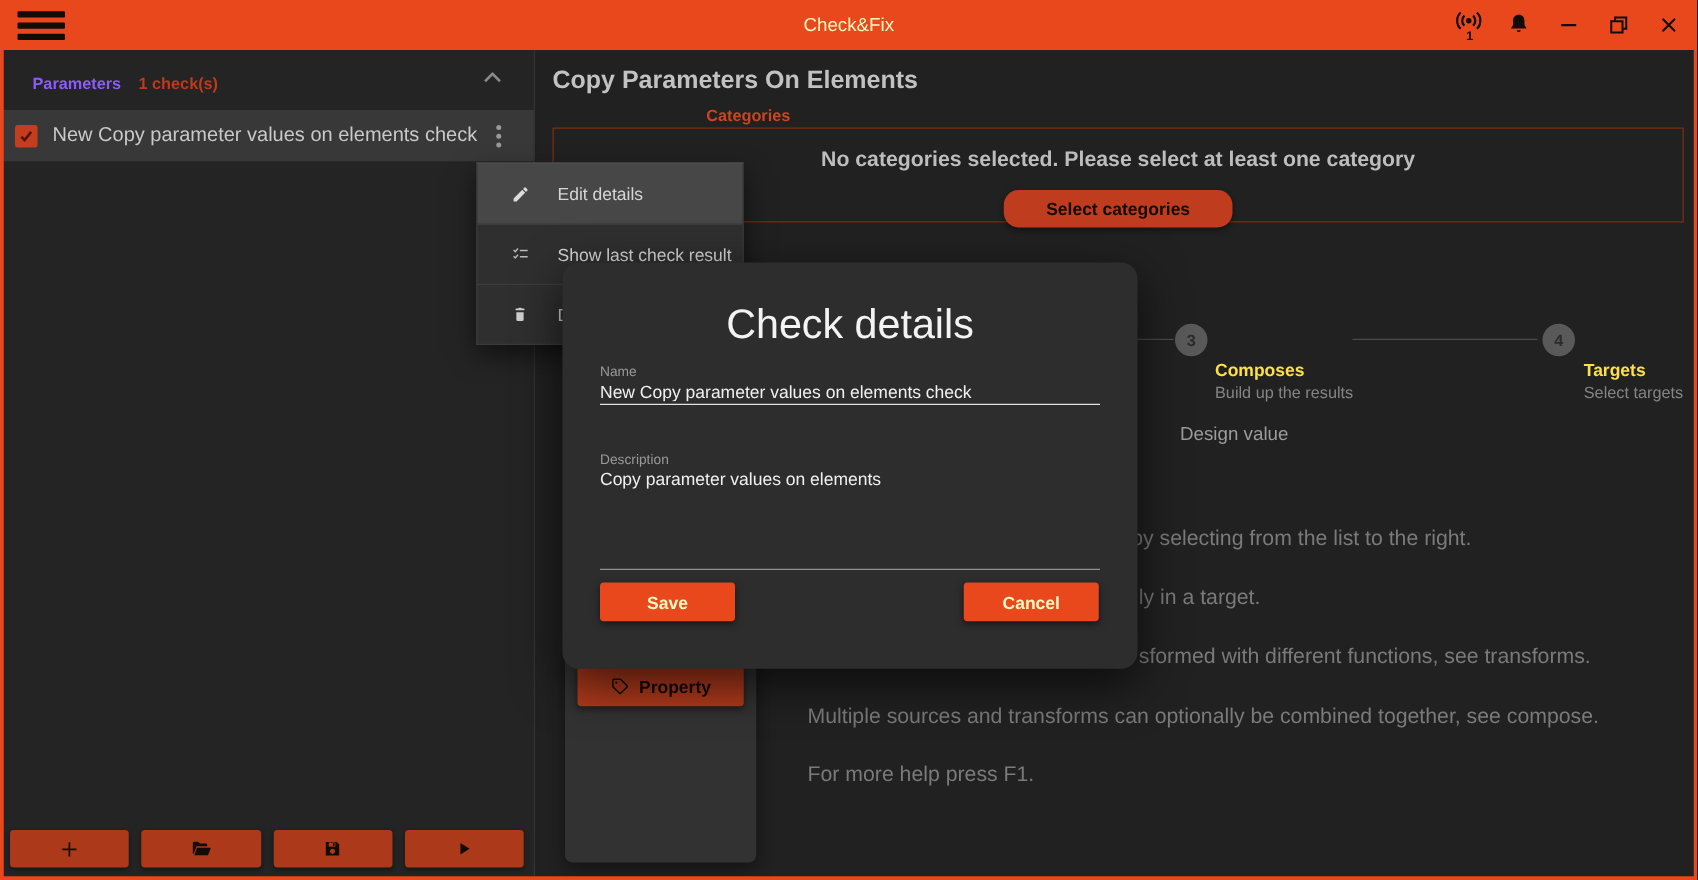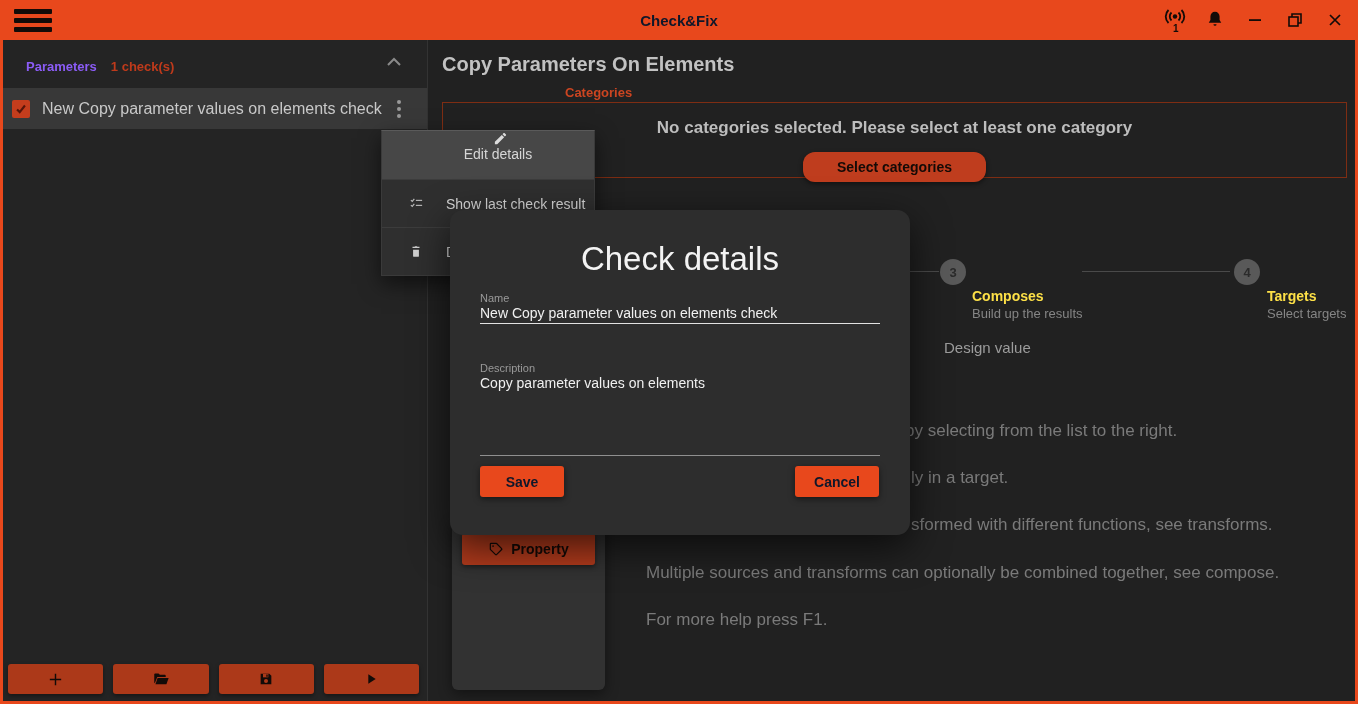--- a/index.html
+++ b/index.html
@@ -10,21 +10,21 @@
   .edge { position:absolute; background:#E8481C; z-index:10; }
   .edge-left { left:0; top:40px; width:3px; bottom:0; }
   .edge-right { right:0; top:40px; width:3px; bottom:0; }
   .edge-bottom { left:0; right:0; bottom:0; height:3px; }
 
   
   .topbar { position:absolute; left:0; top:0; width:100%; height:40px; background:#E8481C;
             display:flex; align-items:center; z-index:9; }
   .hamburger { margin-left:14px; width:38px; display:flex; flex-direction:column; gap:4px; }
   .hamburger span { display:block; height:5px; background:#120b08; border-radius:1px; }
-  .topbar-title { position:absolute; left:0; right:0; text-align:center; font-size:15px; color:#0f172a;font-weight:bold; }
+  .topbar-title { position:absolute; left:0; right:0; text-align:center; font-size:15px; color:#fef9c3; }
   .topbar-right { position:absolute; right:10px; top:0; height:40px; display:flex; align-items:center; gap:14px; }
   .tb-icon { width:26px; height:26px; display:flex; align-items:center; justify-content:center; }
 
   
   .sidebar { position:absolute; left:0; top:40px; width:428px; bottom:3px; background:#242424;
              border-right:1px solid #333; }
   .sb-header { position:absolute; left:0; top:5px; right:0; height:42px; display:flex; align-items:center; }
   .sb-header-title { margin-left:26px; font-size:13px; font-weight:bold; color:#8b5cf6; }
   .sb-header-count { margin-left:14px; font-size:13px; font-weight:bold; color:#bf3a1b; }
   .sb-chevron { position:absolute; right:24px; top:10px; }
@@ -80,37 +80,37 @@
                 border-radius:6px; box-shadow:0 4px 14px rgba(0,0,0,.45); z-index:2; }
   .prop-btn { position:absolute; left:10px; right:10px; top:13px; height:32px; background:#b03a1c;
               border:none; border-radius:3px; color:#140a06; font-size:14px; font-weight:bold;
               font-family:inherit; display:flex; align-items:center; justify-content:center; gap:7px;
               box-shadow:0 2px 5px rgba(0,0,0,.45); }
 
   
   .ctx-menu { position:absolute; left:381px; top:130px; width:214px; z-index:30; background:#2f2f2f;
               border:1px solid #3a3a3a; border-top-color:#5a5a5a; box-shadow:0 8px 20px rgba(0,0,0,.55); }
   .ctx-item { height:48px; display:flex; align-items:center; border-top:1px solid #3c3c3c; }
-  .ctx-item:first-child { border-top:none;flex-direction:column; }
+  .ctx-item:first-child { border-top:none; }
   .ctx-item.highlight { background:#474747; }
   .ctx-icon { width:20px; margin-left:24px; display:flex; align-items:center; justify-content:center; }
   .ctx-label { margin-left:20px; font-size:14px; color:#d6d6d6; white-space:nowrap; }
 
   
   .dialog { position:absolute; left:450px; top:210px; width:460px; height:325px; background:#2d2d2d;
             box-shadow:0 12px 38px rgba(0,0,0,.65); z-index:40;border-radius:13px; }
   .dlg-title { position:absolute; left:0; right:0; top:30px; text-align:center; font-size:33px; color:#f3f3f3; }
   .dlg-label { position:absolute; left:30px; font-size:11px; color:#999; }
   .dlg-value { position:absolute; left:30px; right:30px; font-size:14px; color:#f0f0f0; white-space:nowrap;
                overflow:hidden; }
   .dlg-line { position:absolute; left:30px; right:30px; height:1px; }
   .lbl-name { top:82px; }  .val-name { top:95px; }  .line-name { top:113px; background:#e2e2e2; }
   .lbl-desc { top:152px; } .val-desc { top:165px; } .line-desc { top:245px; background:#8f8f8f; }
-  .dlg-btn { position:absolute; top:256px; width:84px; height:31px; background:#E8481C; border:none;
-             border-radius:3px; color:#0f172a; font-size:14px; font-weight:bold; font-family:inherit;
+  .dlg-btn { position:absolute; top:256px; width:108px; height:31px; background:#E8481C; border:none;
+             border-radius:3px; color:#fef9c3; font-size:14px; font-weight:bold; font-family:inherit;
              box-shadow:0 2px 6px rgba(0,0,0,.5); }
   .dlg-save { left:30px; } .dlg-cancel { right:31px; }
 
   svg { display:block; }
 </style>
 </head>
 <body>
 
 <div class="window">
 

